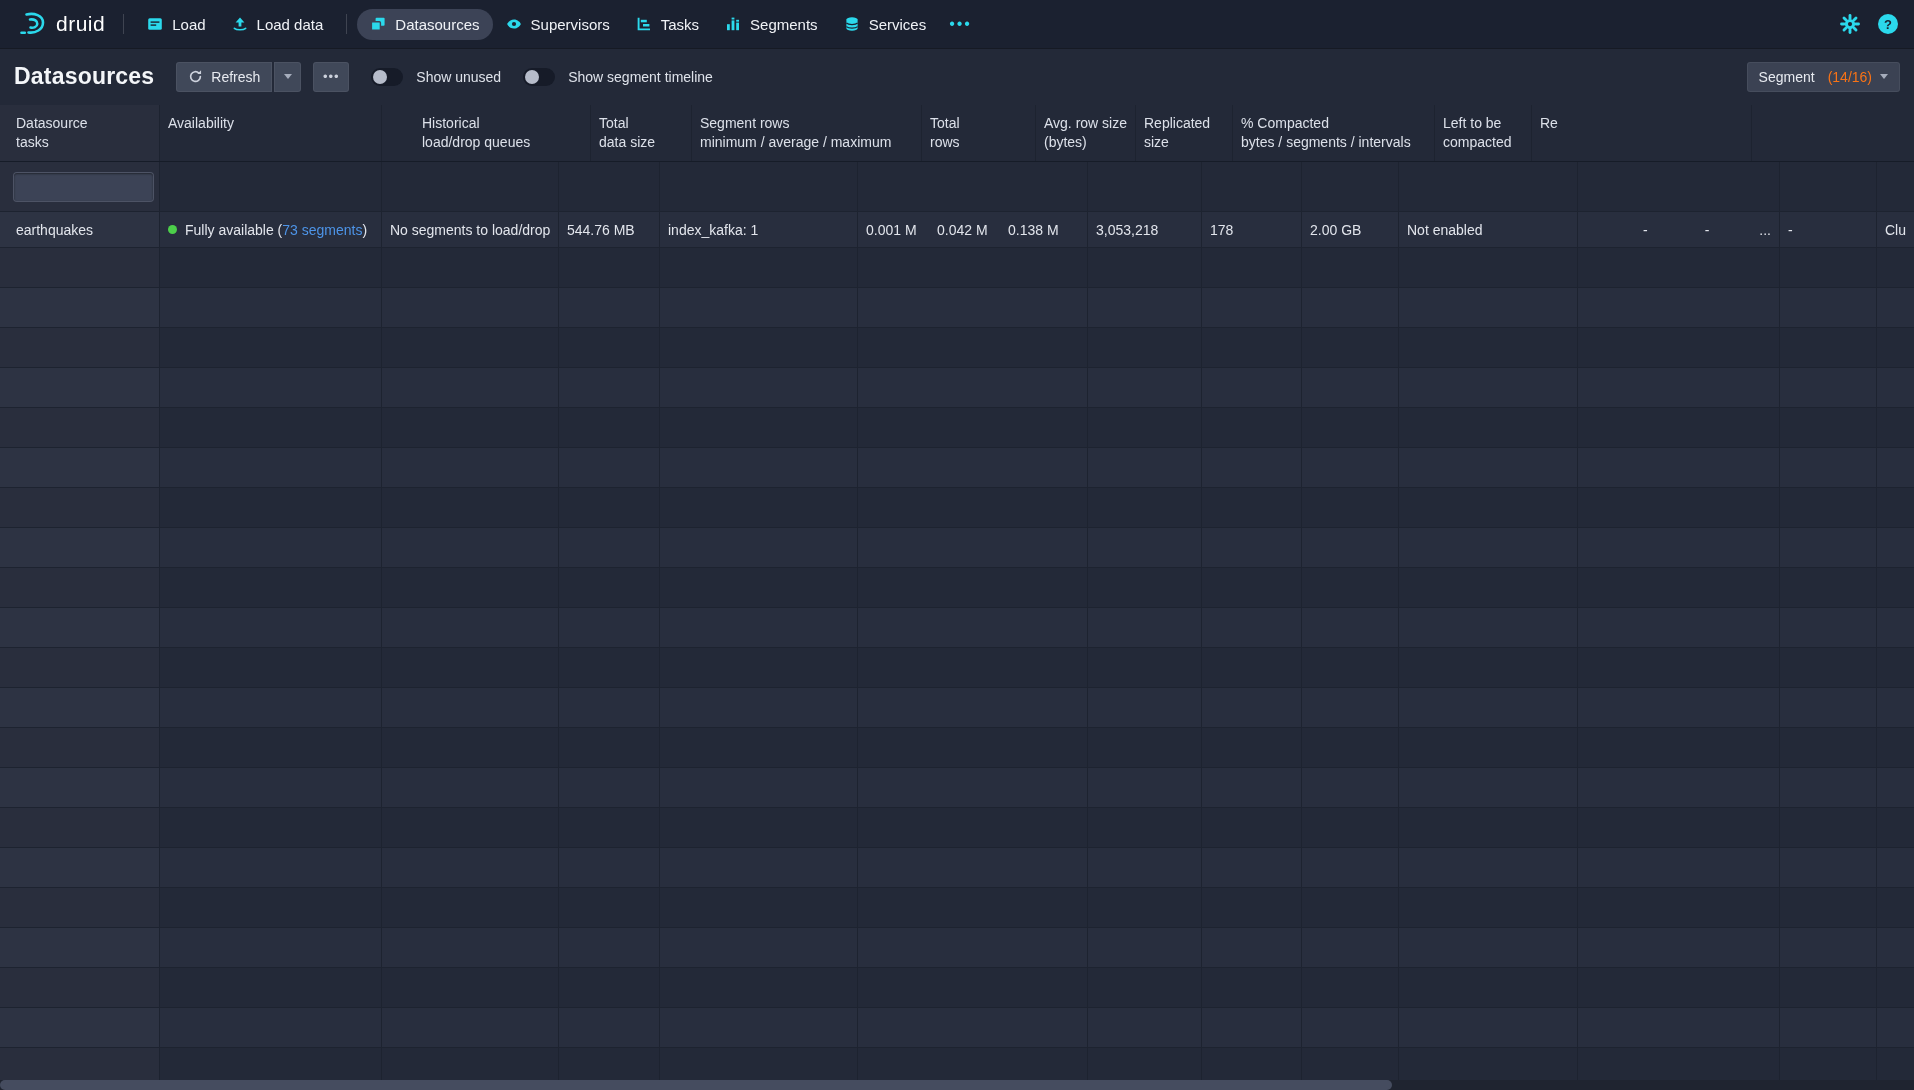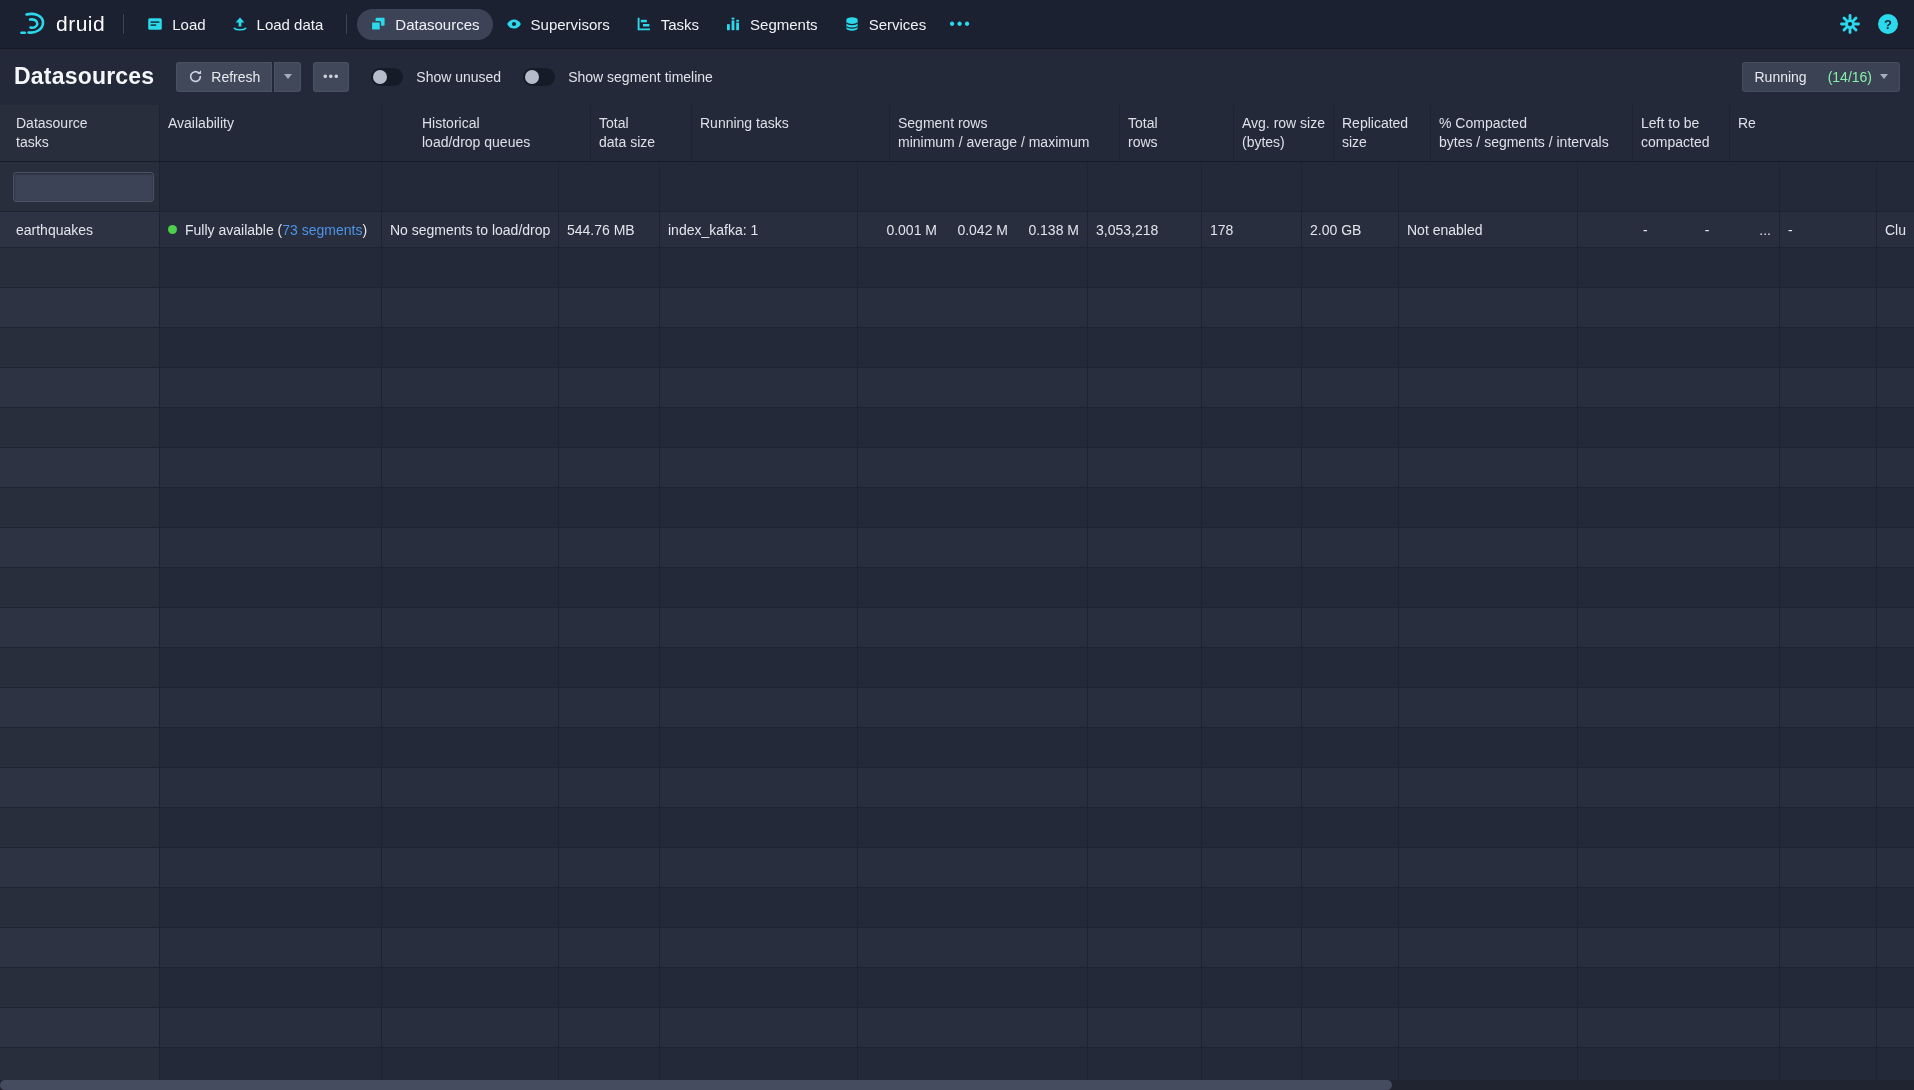--- a/index.html
+++ b/index.html
@@ -30,21 +30,21 @@
   .btn{background:#404859;border-radius:3px;height:30px;display:flex;align-items:center;
     color:#e7eaf0;font-size:14px;cursor:pointer;box-shadow:inset 0 0 0 1px rgba(255,255,255,.06);}
   .btn-refresh{padding:0 12px;gap:8px;border-top-right-radius:0;border-bottom-right-radius:0;}
   .btn-caret{width:27px;justify-content:center;border-top-left-radius:0;border-bottom-left-radius:0;margin-left:2px;}
   .btn-more{width:36px;justify-content:center;margin-left:12px;color:#ccd1dc;letter-spacing:1px;font-size:13px;}
   .switch{display:flex;align-items:center;gap:13px;margin-left:22px;font-size:14px;color:#dee2ea;cursor:pointer;}
   .track{width:32px;height:18px;border-radius:9px;background:#161b28;position:relative;flex:none;}
   .knob{position:absolute;left:2px;top:2px;width:14px;height:14px;border-radius:50%;background:#b6bcca;}
   .spacer{flex:1;}
   .btn-columns{padding:0 12px;gap:8px;background:#3b4253;}
-  .dim{color:#86efac;margin-left:13px;}
+  .dim{color:#f97316;margin-left:5px;}
   .caret{width:0;height:0;border-left:4.5px solid transparent;border-right:4.5px solid transparent;
     border-top:5px solid #a6adbc;}
 
   
   .table{position:absolute;top:105px;left:0;width:1914px;bottom:0;overflow:hidden;}
   .tr{display:flex;width:2097px;}
   .th,.td{flex:none;border-right:1px solid #1d2330;padding:0 8px;overflow:hidden;white-space:nowrap;}
   .thead{height:57px;border-bottom:1px solid #161c28;}
   .th{padding-top:9px;font-size:14px;line-height:19px;color:#dce0e9;cursor:pointer;}
   .tfilter{height:50px;border-bottom:1px solid #1d2330;}
@@ -217,21 +217,21 @@
     <label class="switch">
       <span class="track">
           <span class="knob"></span>
         </span>
       <span>Show segment timeline</span>
     </label>
 
     <span class="spacer"></span>
 
     <div class="btn btn-columns">
-      <span>Running</span>
+      <span>Segment</span>
       <span class="dim">(14/16)</span>
       <span class="caret"></span>
     </div>
   </div>
 
   <div class="table">
     <div class="tr thead">
         <div class="th c0x cell-pad-left" style="width: 160px;">
           <div>Datasource</div>
           <div>tasks</div>
@@ -239,23 +239,20 @@
         <div class="th" style="width: 222px;">
           <div>Availability</div>
         </div>
         <div class="th" style="width: 177px; margin-left: 32px;">
           <div>Historical</div>
           <div>load/drop queues</div>
         </div>
         <div class="th" style="width: 101px;">
           <div>Total</div>
           <div>data size</div>
-        </div>
-        <div class="th" style="width: 198px;">
-          <div>Running tasks</div>
         </div>
         <div class="th" style="width: 230px;">
           <div>Segment rows</div>
           <div>minimum / average / maximum</div>
         </div>
         <div class="th" style="width: 114px;">
           <div>Total</div>
           <div>rows</div>
         </div>
         <div class="th" style="width: 100px;">
@@ -299,21 +296,21 @@
         <div class="td c0x cell-pad-left" style="width: 160px;">earthquakes</div>
         <div class="td" style="width: 222px;">
           <div class="dot"></div>
           <span>Fully available (</span>
           <a class="seg-link">73 segments</a>
           <span>)</span>
         </div>
         <div class="td" style="width: 177px;">No segments to load/drop</div>
         <div class="td" style="width: 101px;">544.76 MB</div>
         <div class="td" style="width: 198px;">index_kafka: 1</div>
-        <div class="td" style="width: 230px; text-align: right;">
+        <div class="td" style="width: 230px;">
           <span class="triple">
             <span>0.001 M</span>
             <span>0.042 M</span>
             <span>0.138 M</span>
           </span>
         </div>
         <div class="td" style="width: 114px;">3,053,218</div>
         <div class="td" style="width: 100px;">178</div>
         <div class="td" style="width: 97px;">2.00 GB</div>
         <div class="td" style="width: 179px;">Not enabled</div>

